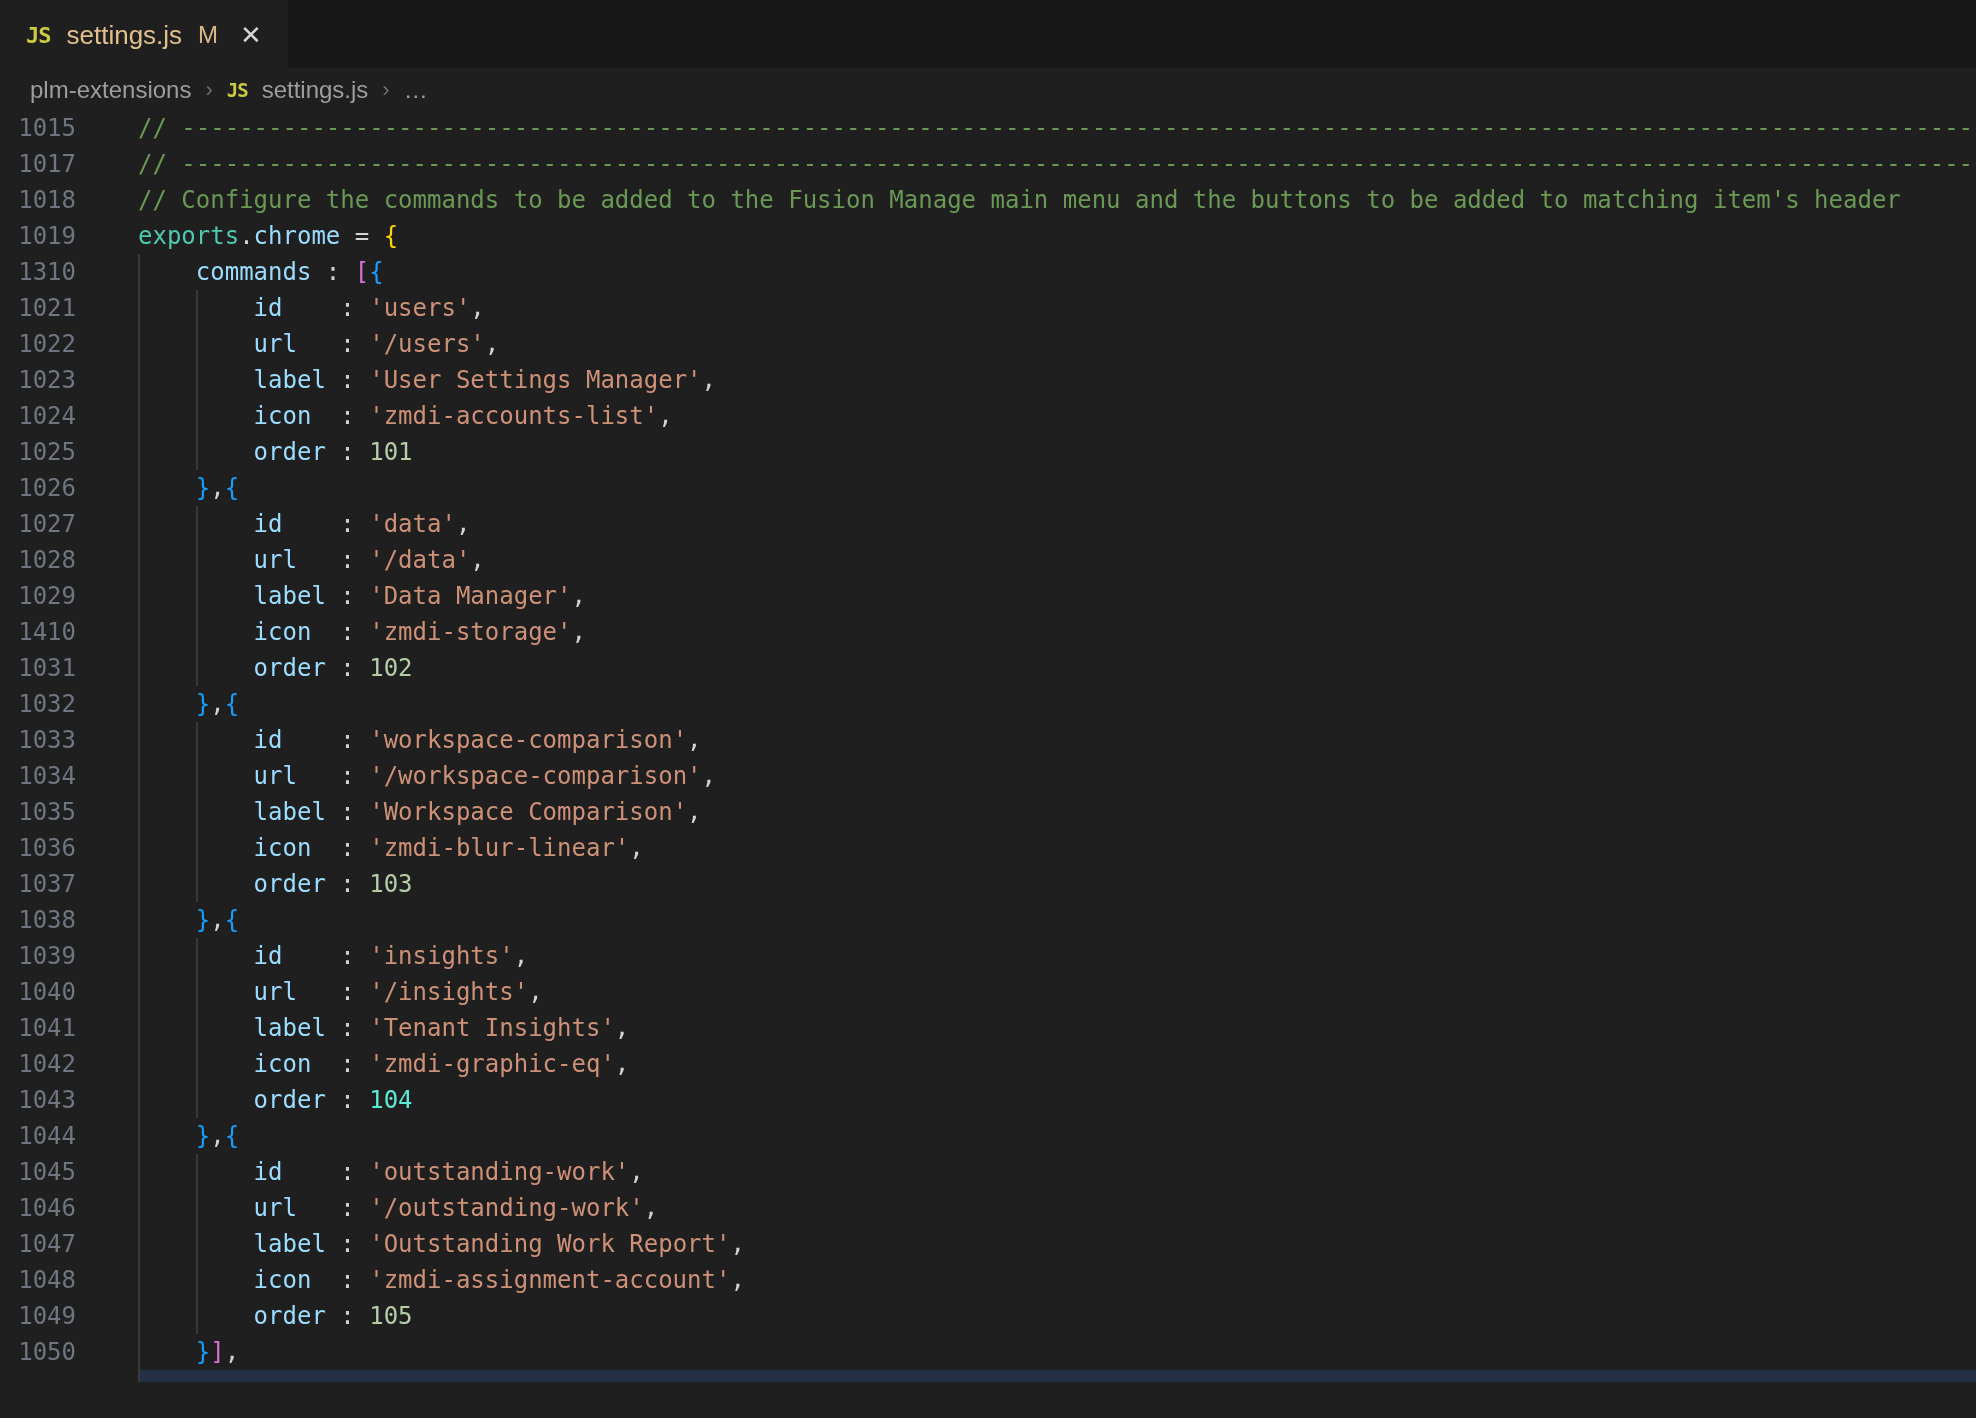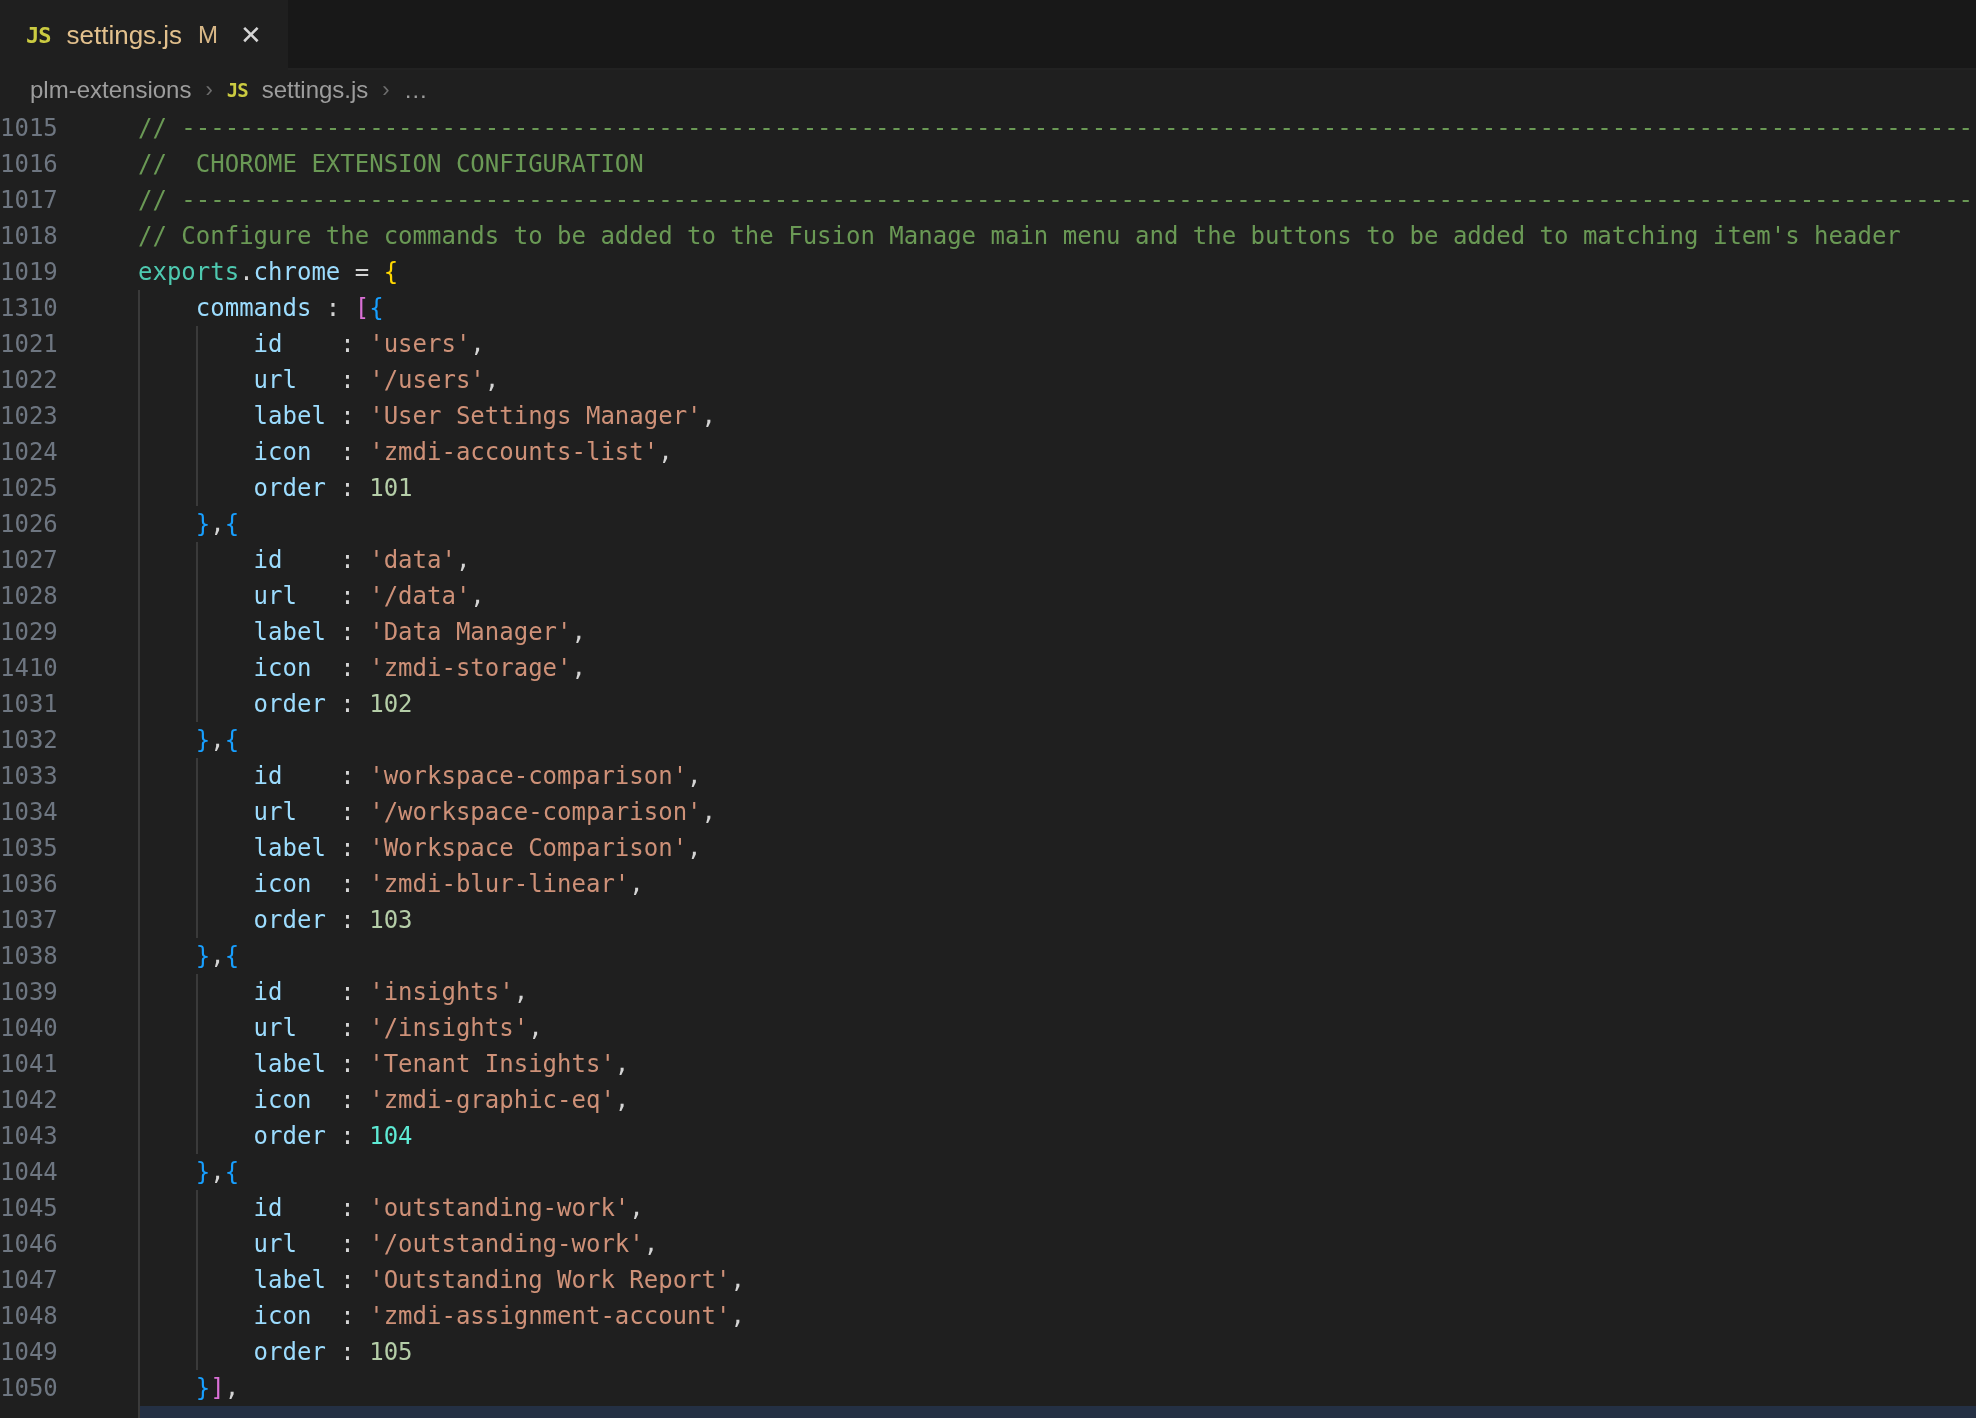--- a/index.html
+++ b/index.html
@@ -21,21 +21,21 @@
   .breadcrumbs { height:40px; display:flex; align-items:center; gap:14px;
                  padding-left:30px; background:#1f1f1f; font-size:24px; color:#9d9d9d; }
   .breadcrumbs .sep { color:#6e6e6e; font-size:22px; }
   .breadcrumbs .js-badge { font-family:"DejaVu Sans Mono", monospace; font-weight:bold;
                            font-size:19px; color:#cbcb41; letter-spacing:-1px; }
   .crumb { cursor:pointer; }
 
   
   .editor { font-family:"DejaVu Sans Mono", monospace; font-size:24px; line-height:36px; }
   .line { display:flex; height:36px; }
-  .ln { width:76px; flex:none; color:#6e7681; user-select:none; }
+  .ln { width:76px; flex:none; text-align:right; color:#6e7681; user-select:none; }
   .code { position:relative; flex:1; margin-left:62px; white-space:pre; color:#d4d4d4; }
   .guide { position:absolute; top:0; bottom:0; width:2px; background:#3a3a3a; }
   .line.partial { height:12px; overflow:hidden; }
   .line.partial .code { background:var(--sel-strip,#243044); }
 </style>
 </head>
 <body>
 
 <div class="tabbar">
   <div class="tab">
@@ -56,24 +56,20 @@
   <span class="crumb">…</span>
 </div>
 
 <div class="editor">
   <div id="code-lines">
       <div class="line">
         <div class="ln">1015</div>
         <div class="code"><span style="color: rgb(106, 153, 85);">// ----------------------------------------------------------------------------------------------------------------------------</span></div>
       </div>
       <div class="line">
-        <div class="ln">1016</div>
-        <div class="code"><span style="color: rgb(106, 153, 85);">//  CHOROME EXTENSION CONFIGURATION</span></div>
-      </div>
-      <div class="line">
         <div class="ln">1017</div>
         <div class="code"><span style="color: rgb(106, 153, 85);">// ----------------------------------------------------------------------------------------------------------------------------</span></div>
       </div>
       <div class="line">
         <div class="ln">1018</div>
         <div class="code"><span style="color: rgb(106, 153, 85);">// Configure the commands to be added to the Fusion Manage main menu and the buttons to be added to matching item's header</span></div>
       </div>
       <div class="line">
         <div class="ln">1019</div>
         <div class="code"><span style="color: rgb(78, 201, 176);">exports</span><span style="color: rgb(212, 212, 212);">.</span><span style="color: rgb(156, 220, 254);">chrome</span><span style="color: rgb(212, 212, 212);"> = </span><span style="color: rgb(255, 215, 0);">{</span></div>

